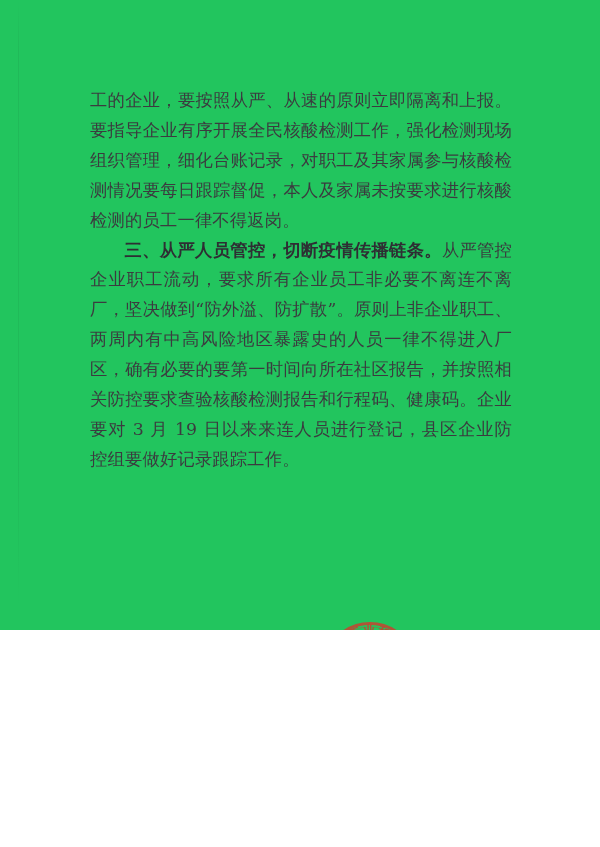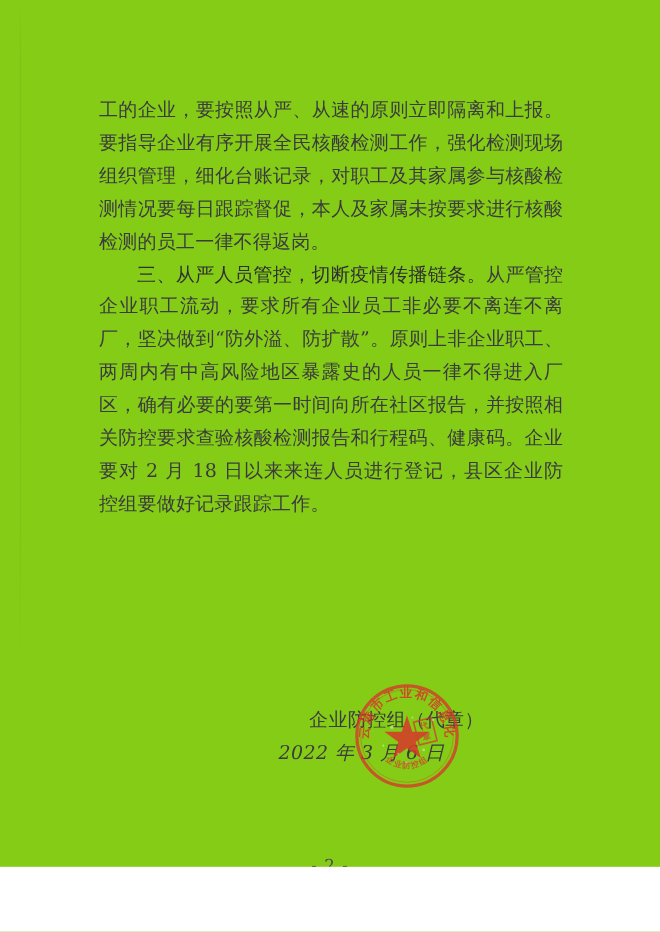--- a/index.html
+++ b/index.html
@@ -13,22 +13,22 @@
     font-family: "DejaVu Serif", "Liberation Serif", serif;
     overflow: hidden;
     position: relative;
   }
 
   
   #page {
     position: absolute;
     left: 0; top: 0;
     width: 600px;
-    height: 788px;
-    background: #84cc16;
+    height: 630px;
+    background: #22c55e;
     overflow: hidden;
   }
 
   
   .scan-edge {
     position: absolute;
     left: 18px;
     top: 0;
     width: 1px;
     height: 847px;
@@ -56,21 +56,21 @@
     text-justify: inter-ideograph;
     letter-spacing: 0.2px;
     text-indent: 0;
     white-space: normal;
     word-break: break-all;
   }
   p.indent {
     text-indent: 2em;
   }
   .lead {
-    font-weight: normal;
+    font-weight: bold;
     color: #2e2e33;
     letter-spacing: 0.3px;
   }
 
   
   #sign-block {
     position: absolute;
     left: 90px;
     top: 640px;
     width: 422px;
@@ -115,21 +115,21 @@
 <body>
 
 <div id="page">
 
   <div class="scan-edge"></div>
 
   <div id="body-col">
 
     <p class="para"><span>工的企业，要按照从严、从速的原则立即隔离和上报。要指导企业有序开展全民核酸检测工作，强化检测现场组织管理，细化台账记录，对职工及其家属参与核酸检测情况要每日跟踪督促，本人及家属未按要求进行核酸检测的员工一律不得返岗。</span></p>
 
-    <p class="para indent"><span class="lead">三、从严人员管控，切断疫情传播链条。</span><span>从严管控企业职工流动，要求所有企业员工非必要不离连不离厂，坚决做到“防外溢、防扩散”。原则上非企业职工、两周内有中高风险地区暴露史的人员一律不得进入厂区，确有必要的要第一时间向所在社区报告，并按照相关防控要求查验核酸检测报告和行程码、健康码。企业要对 2 月 18 日以来来连人员进行登记，县区企业防控组要做好记录跟踪工作。</span></p>
+    <p class="para indent"><span class="lead">三、从严人员管控，切断疫情传播链条。</span><span>从严管控企业职工流动，要求所有企业员工非必要不离连不离厂，坚决做到“防外溢、防扩散”。原则上非企业职工、两周内有中高风险地区暴露史的人员一律不得进入厂区，确有必要的要第一时间向所在社区报告，并按照相关防控要求查验核酸检测报告和行程码、健康码。企业要对 3 月 19 日以来来连人员进行登记，县区企业防控组要做好记录跟踪工作。</span></p>
 
 
   </div>
 
   <div id="sign-block">
     <div class="sign-line sign-dept">企业防控组（代章）</div>
     <div class="sign-line sign-date">2022 年 3 月 6 日</div>
   </div>
 
   <svg id="seal" viewBox="0 0 200 200">

